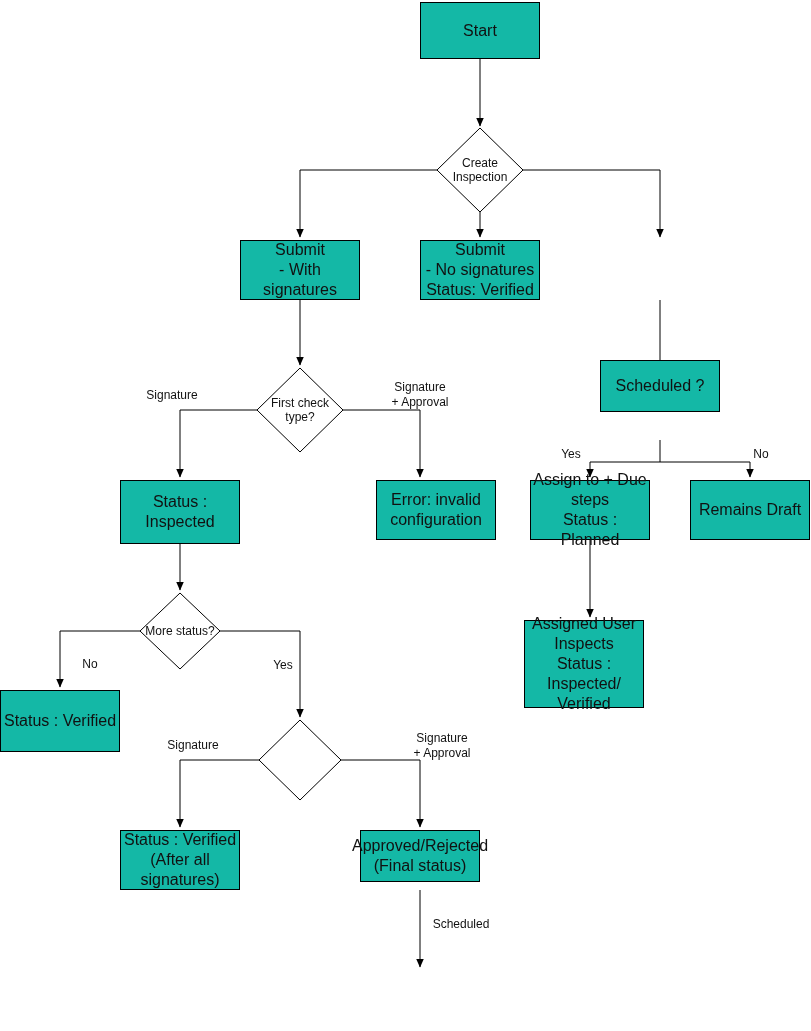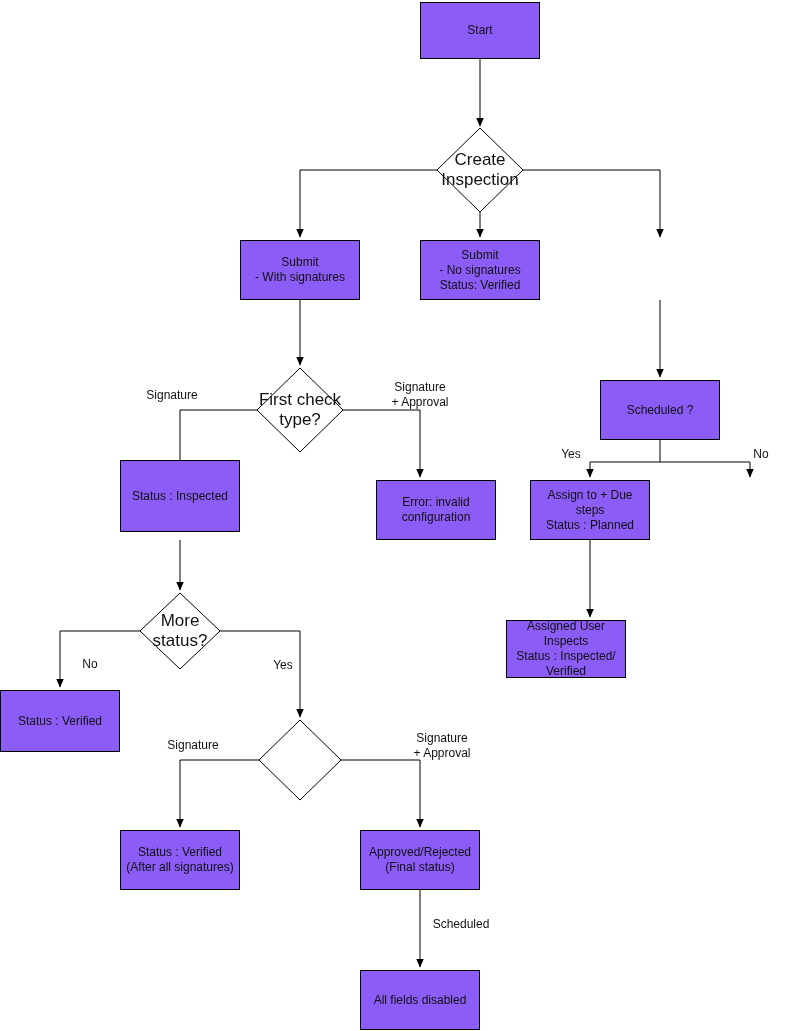--- a/index.html
+++ b/index.html
@@ -24,38 +24,38 @@
   }
   svg.connectors polygon.decision {
     fill: #ffffff;
     stroke: #000000;
     stroke-width: 1;
   }
   .node {
     position: absolute;
     box-sizing: border-box;
     border: 1px solid #000000;
-    background: #8b5cf6;
+    background: #14b8a6;
     display: flex;
     align-items: center;
     justify-content: center;
     text-align: center;
-    font-size: 12px;
+    font-size: 16px;
     line-height: 1.25;
     white-space: pre-line;
     padding: 1px;
   }
   .dlabel {
     position: absolute;
     box-sizing: border-box;
     display: flex;
     align-items: center;
     justify-content: center;
     text-align: center;
-    font-size: 17px;
+    font-size: 12px;
     line-height: 1.2;
     white-space: pre-line;
   }
   .elabel {
     position: absolute;
     box-sizing: border-box;
     font-size: 12px;
     line-height: 1.25;
     text-align: center;
     white-space: pre-line;
@@ -101,45 +101,45 @@
   <div class="node" style="left:420px;top:2px;width:120px;height:57px">Start</div>
 
   <div class="node" style="left:240px;top:240px;width:120px;height:60px">Submit
 - With signatures</div>
 
   <div class="node" style="left:420px;top:240px;width:120px;height:60px">Submit
 - No signatures
 Status: Verified</div>
 
 
-  <div class="node" style="left:600px;top:380px;width:120px;height:60px">Scheduled ?</div>
+  <div class="node" style="left:600px;top:360px;width:120px;height:52px">Scheduled ?</div>
 
-  <div class="node" style="left:120px;top:460px;width:120px;height:72px">Status : Inspected</div>
+  <div class="node" style="left:120px;top:480px;width:120px;height:64px">Status : Inspected</div>
 
   <div class="node" style="left:376px;top:480px;width:120px;height:60px">Error: invalid
 configuration</div>
 
   <div class="node" style="left:530px;top:480px;width:120px;height:60px">Assign to + Due steps
 Status : Planned</div>
 
+  <div class="node" style="left:690px;top:480px;width:120px;height:60px">Remains Draft</div>
 
-  <div class="node" style="left:506px;top:620px;width:120px;height:58px">Assigned User
+  <div class="node" style="left:524px;top:620px;width:120px;height:88px">Assigned User
 Inspects
 Status : Inspected/
 Verified</div>
 
   <div class="node" style="left:0px;top:690px;width:120px;height:62px">Status : Verified</div>
 
   <div class="node" style="left:120px;top:830px;width:120px;height:60px">Status : Verified
 (After all signatures)</div>
 
-  <div class="node" style="left:360px;top:830px;width:120px;height:60px">Approved/Rejected
+  <div class="node" style="left:360px;top:830px;width:120px;height:52px">Approved/Rejected
 (Final status)</div>
 
-  <div class="node" style="left:360px;top:970px;width:120px;height:60px">All fields disabled</div>
 
   <div class="dlabel" style="left:437px;top:128px;width:86px;height:84px">Create
 Inspection</div>
 
   <div class="dlabel" style="left:257px;top:368px;width:86px;height:84px">First check
 type?</div>
 
   <div class="dlabel" style="left:140px;top:593px;width:80px;height:76px">More status?</div>
 
 

